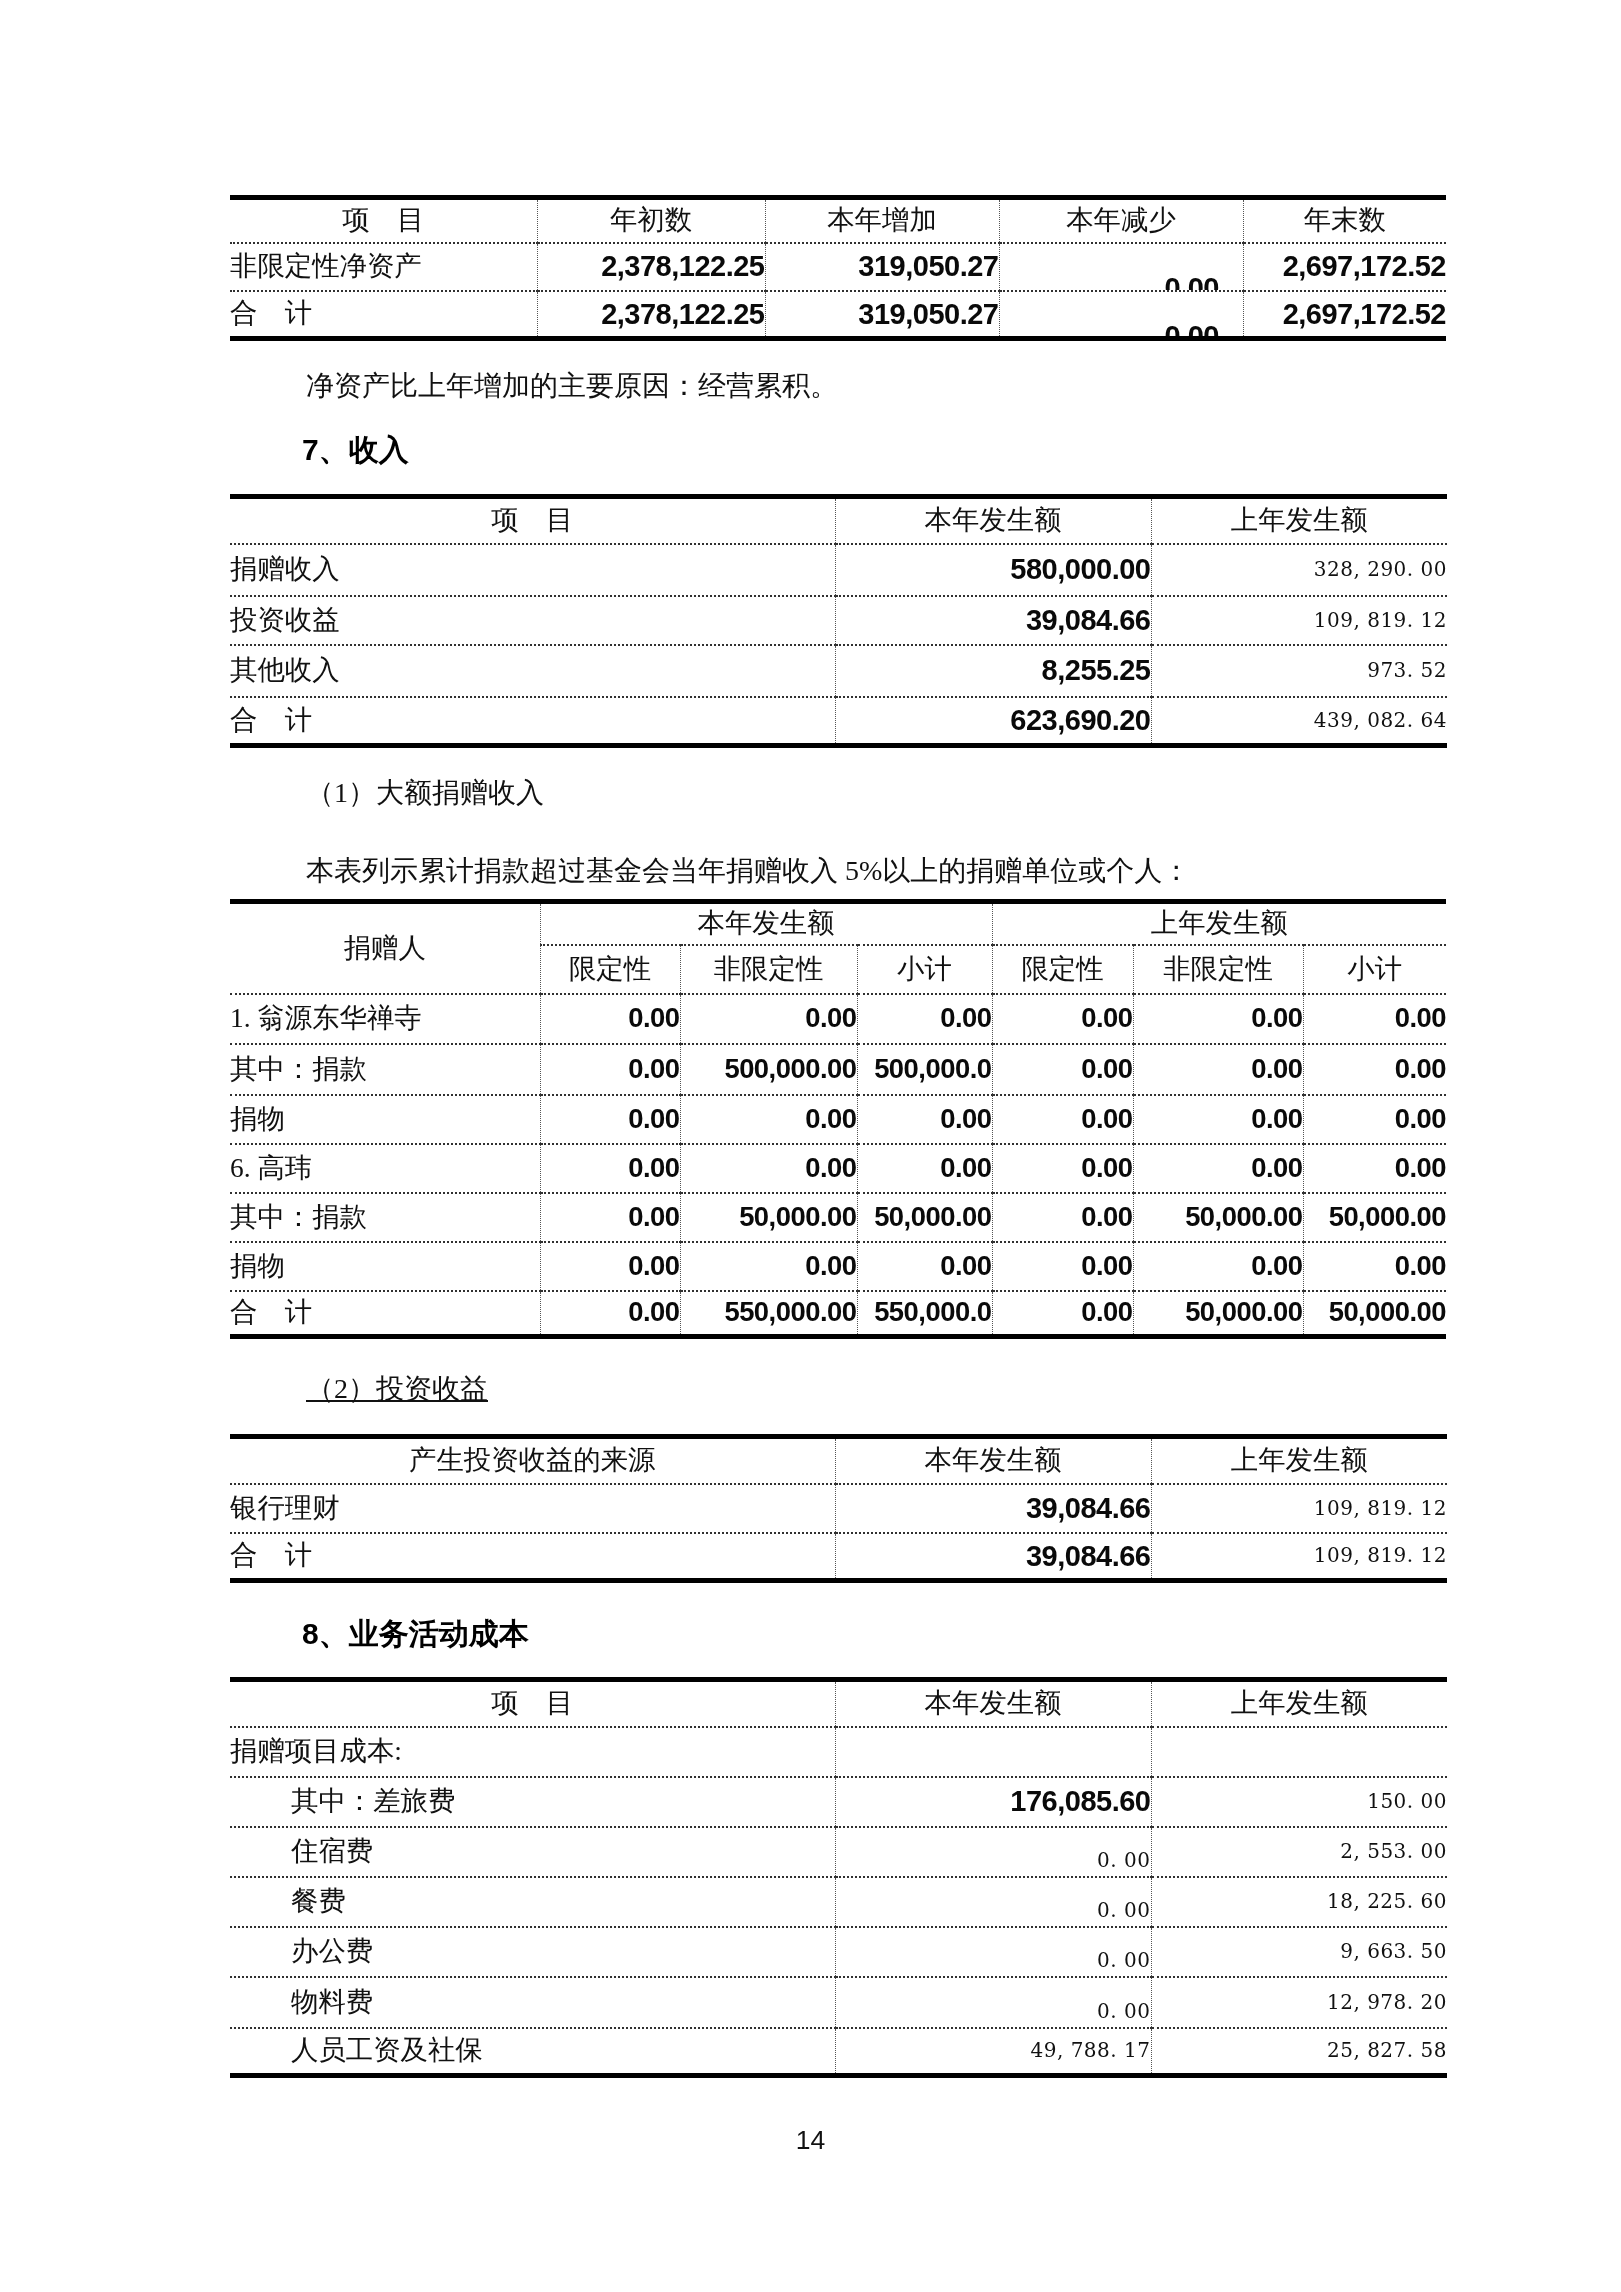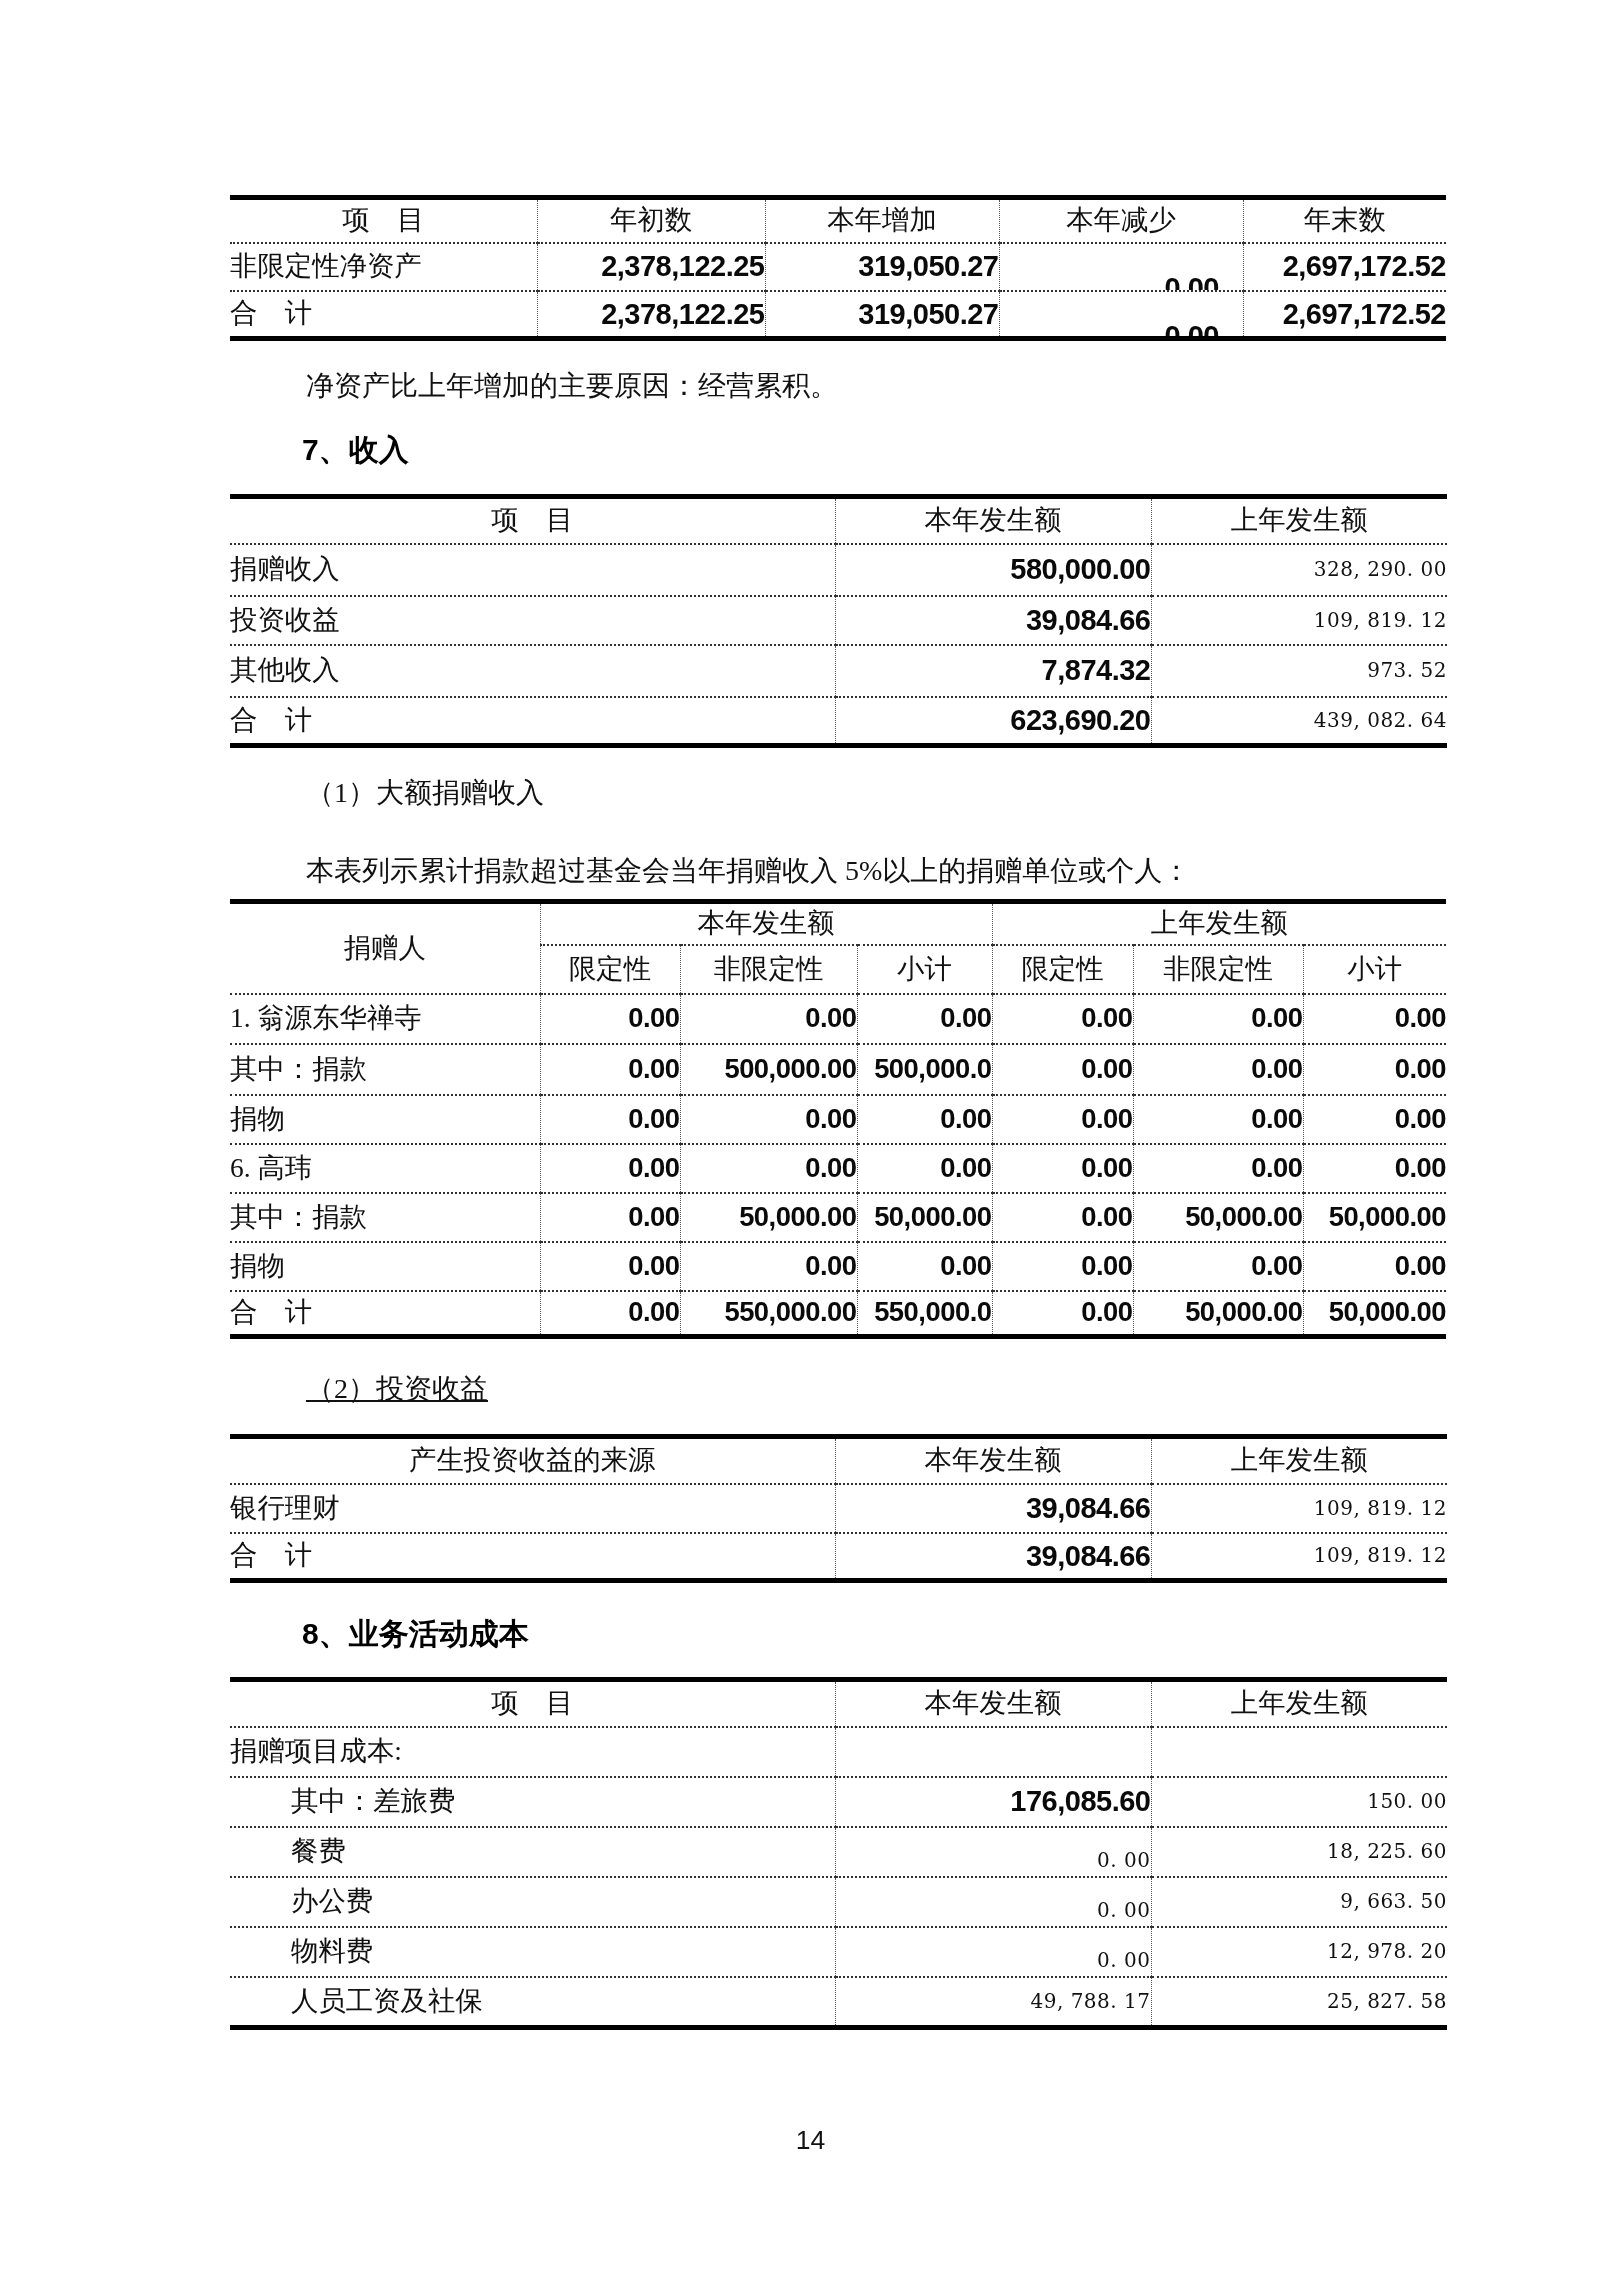--- a/index.html
+++ b/index.html
@@ -185,21 +185,21 @@
       <td class="numb vl">580,000.00</td>
       <td class="nums vl">328, 290. 00</td>
     </tr>
     <tr>
       <td class="lbl">投资收益</td>
       <td class="numb vl">39,084.66</td>
       <td class="nums vl">109, 819. 12</td>
     </tr>
     <tr>
       <td class="lbl">其他收入</td>
-      <td class="numb vl">7,874.32</td>
+      <td class="numb vl">8,255.25</td>
       <td class="nums vl">973. 52</td>
     </tr>
     <tr>
       <td class="ctr">合　计</td>
       <td class="numb vl">623,690.20</td>
       <td class="nums vl">439, 082. 64</td>
     </tr>
   </tbody>
     </table>
 
@@ -341,20 +341,25 @@
       <td class="lbl">捐赠项目成本:</td>
       <td class="numb vl"></td>
       <td class="nums vl"></td>
     </tr>
     <tr>
       <td class="lbl indent">其中：差旅费</td>
       <td class="numb vl">176,085.60</td>
       <td class="nums vl">150. 00</td>
     </tr>
     <tr>
+      <td class="lbl indent">住宿费</td>
+      <td class="nums vl"><span class="low">0. 00</span></td>
+      <td class="nums vl">2, 553. 00</td>
+    </tr>
+    <tr>
       <td class="lbl indent">餐费</td>
       <td class="nums vl"><span class="low">0. 00</span></td>
       <td class="nums vl">18, 225. 60</td>
     </tr>
     <tr>
       <td class="lbl indent">办公费</td>
       <td class="nums vl"><span class="low">0. 00</span></td>
       <td class="nums vl">9, 663. 50</td>
     </tr>
     <tr>

